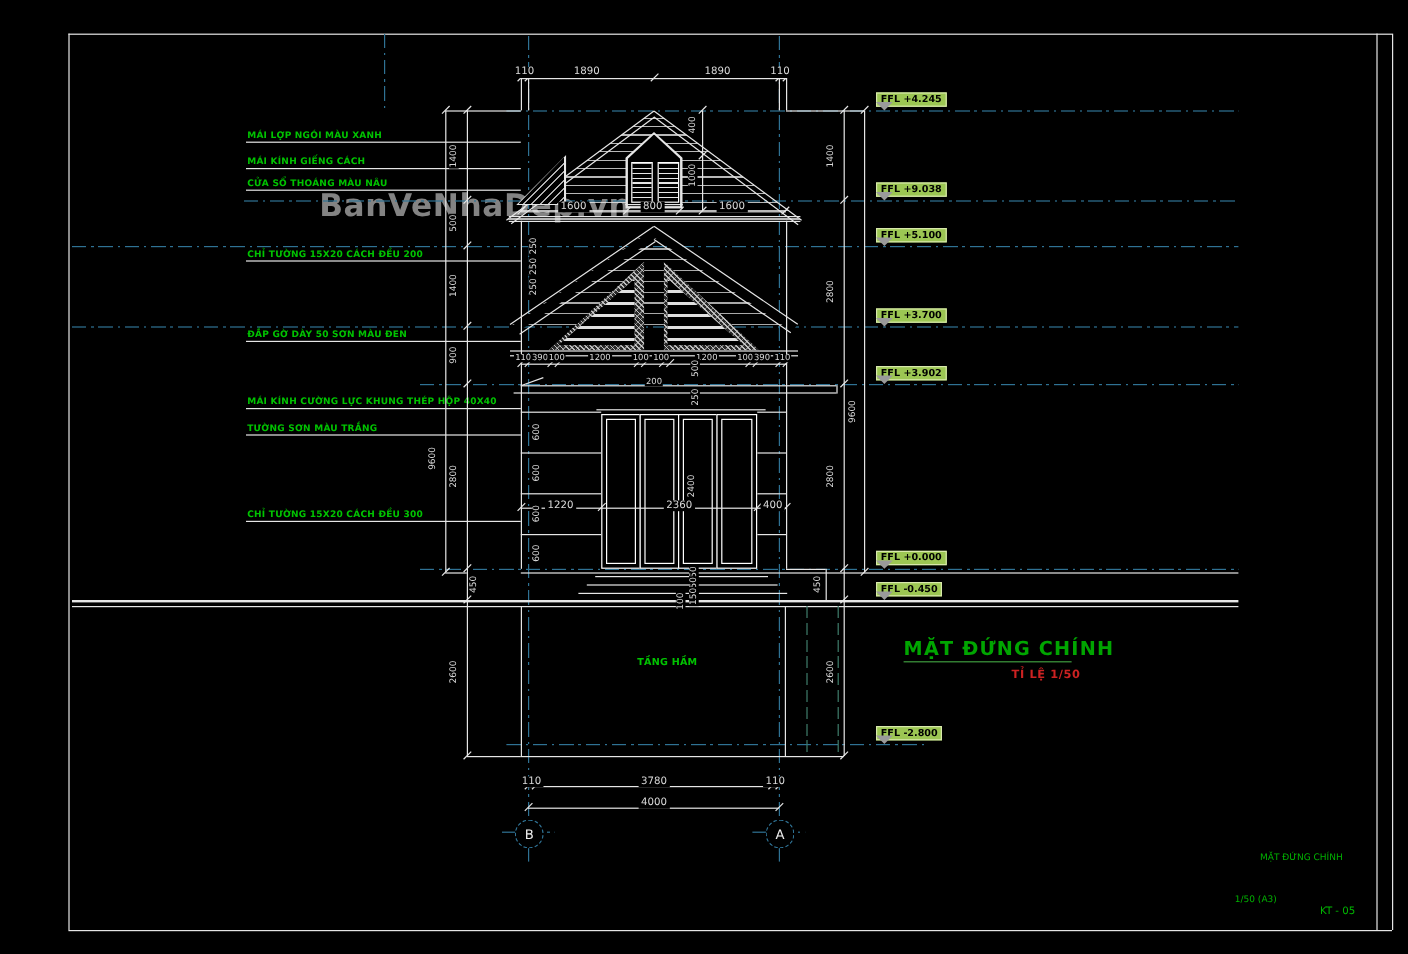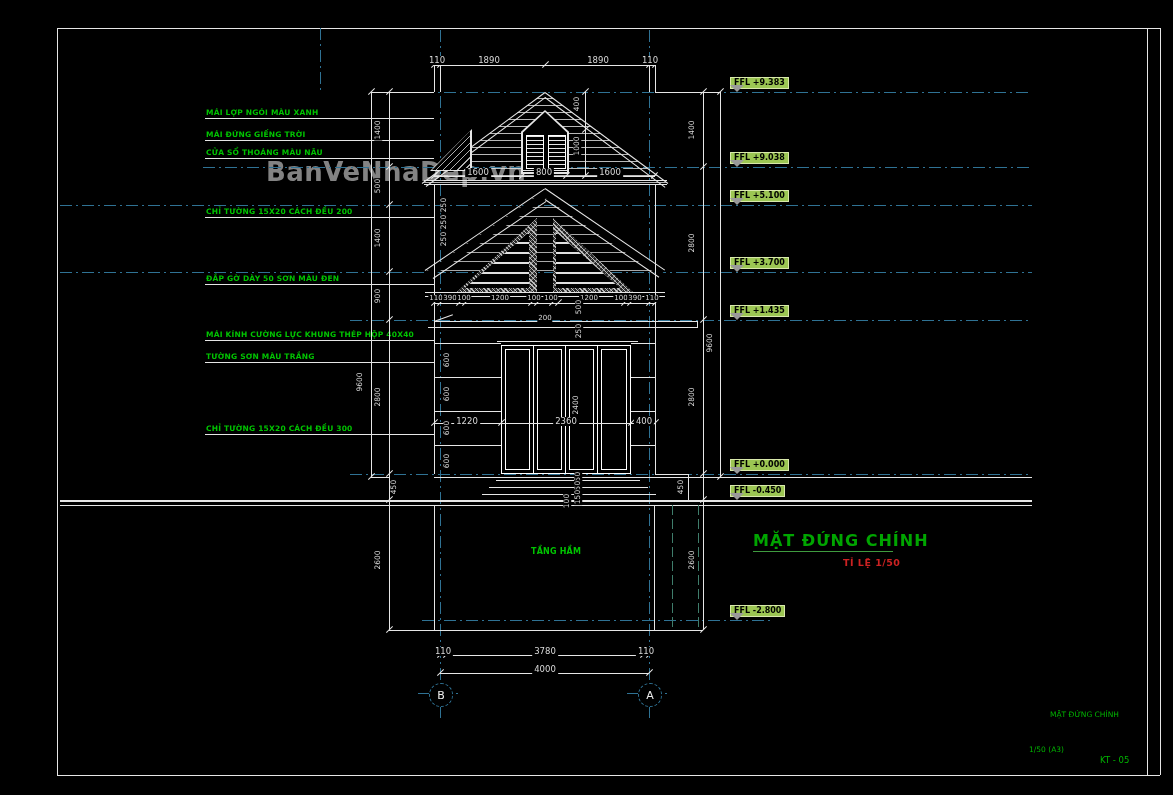--- a/index.html
+++ b/index.html
@@ -52,21 +52,21 @@
   <i class="dh" style="left:350px;top:474px;width:682px"></i>
   <i class="dh" style="left:422px;top:620px;width:348px"></i>
 
   <i class="dv" style="left:440px;top:30px;height:652px"></i>
   <i class="dv" style="left:649px;top:30px;height:652px"></i>
   <i class="dv" style="left:440px;top:706px;height:12px"></i>
   <i class="dv" style="left:649px;top:706px;height:12px"></i>
 
   <span class="lbl" style="left:206px;top:109px">MÁI LỢP NGÓI MÀU XANH</span>
   <i class="h" style="left:205px;top:118px;width:229px"></i>
-  <span class="lbl" style="left:206px;top:131px">MÁI ĐỨNG GIẾNG TRỜI</span>
+  <span class="lbl" style="left:206px;top:131px">MÁI KÍNH GIẾNG CÁCH</span>
   <i class="h" style="left:205px;top:140px;width:229px"></i>
   <span class="lbl" style="left:206px;top:149px">CỬA SỔ THOÁNG MÀU NÂU</span>
   <i class="h" style="left:205px;top:158px;width:229px"></i>
   <span class="lbl" style="left:206px;top:208px">CHỈ TƯỜNG 15X20 CÁCH ĐỀU 200</span>
   <i class="h" style="left:205px;top:217px;width:229px"></i>
   <span class="lbl" style="left:206px;top:275px">ĐẮP GỜ DÀY 50 SƠN MÀU ĐEN</span>
   <i class="h" style="left:205px;top:284px;width:229px"></i>
   <span class="lbl" style="left:206px;top:331px">MÁI KÍNH CƯỜNG LỰC KHUNG THÉP HỘP 40X40</span>
   <i class="h" style="left:205px;top:340px;width:229px"></i>
   <span class="lbl" style="left:206px;top:353px">TƯỜNG SƠN MÀU TRẮNG</span>
@@ -285,29 +285,29 @@
   <span class="dimv" style="left:567px;top:501px">100</span>
 
   <span class="dimv" style="left:447px;top:360px">600</span>
   <span class="dimv" style="left:447px;top:394px">600</span>
   <span class="dimv" style="left:447px;top:428px">600</span>
   <span class="dimv" style="left:447px;top:461px">600</span>
   <span class="dimv" style="left:444px;top:205px">250</span>
   <span class="dimv" style="left:444px;top:222px">250</span>
   <span class="dimv" style="left:444px;top:239px">250</span>
 
-  <span class="flm" style="left:730px;top:77px">FFL +9.383</span>
+  <span class="flm" style="left:730px;top:77px">FFL +4.245</span>
     <i class="ftri" style="left:730px;top:85px"></i>
   <span class="flm" style="left:730px;top:152px">FFL +9.038</span>
     <i class="ftri" style="left:730px;top:160px"></i>
   <span class="flm" style="left:730px;top:190px">FFL +5.100</span>
     <i class="ftri" style="left:730px;top:198px"></i>
   <span class="flm" style="left:730px;top:257px">FFL +3.700</span>
     <i class="ftri" style="left:730px;top:265px"></i>
-  <span class="flm" style="left:730px;top:305px">FFL +1.435</span>
+  <span class="flm" style="left:730px;top:305px">FFL +3.902</span>
     <i class="ftri" style="left:730px;top:313px"></i>
   <span class="flm" style="left:730px;top:459px">FFL +0.000</span>
     <i class="ftri" style="left:730px;top:467px"></i>
   <span class="flm" style="left:730px;top:485px">FFL -0.450</span>
     <i class="ftri" style="left:730px;top:493px"></i>
   <span class="flm" style="left:730px;top:605px">FFL -2.800</span>
     <i class="ftri" style="left:730px;top:613px"></i>
 
   <i class="dh" style="left:418px;top:693px;width:44px"></i>
   <i class="dh" style="left:627px;top:693px;width:44px"></i>

